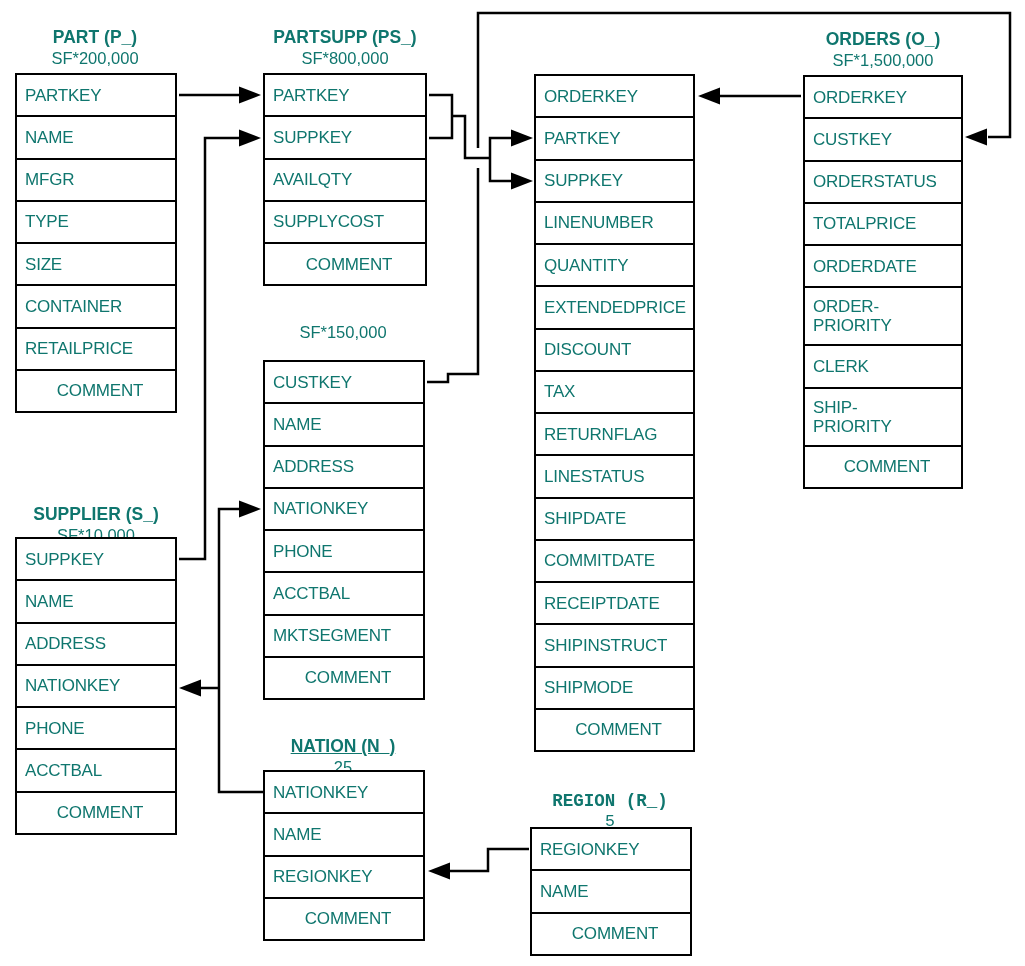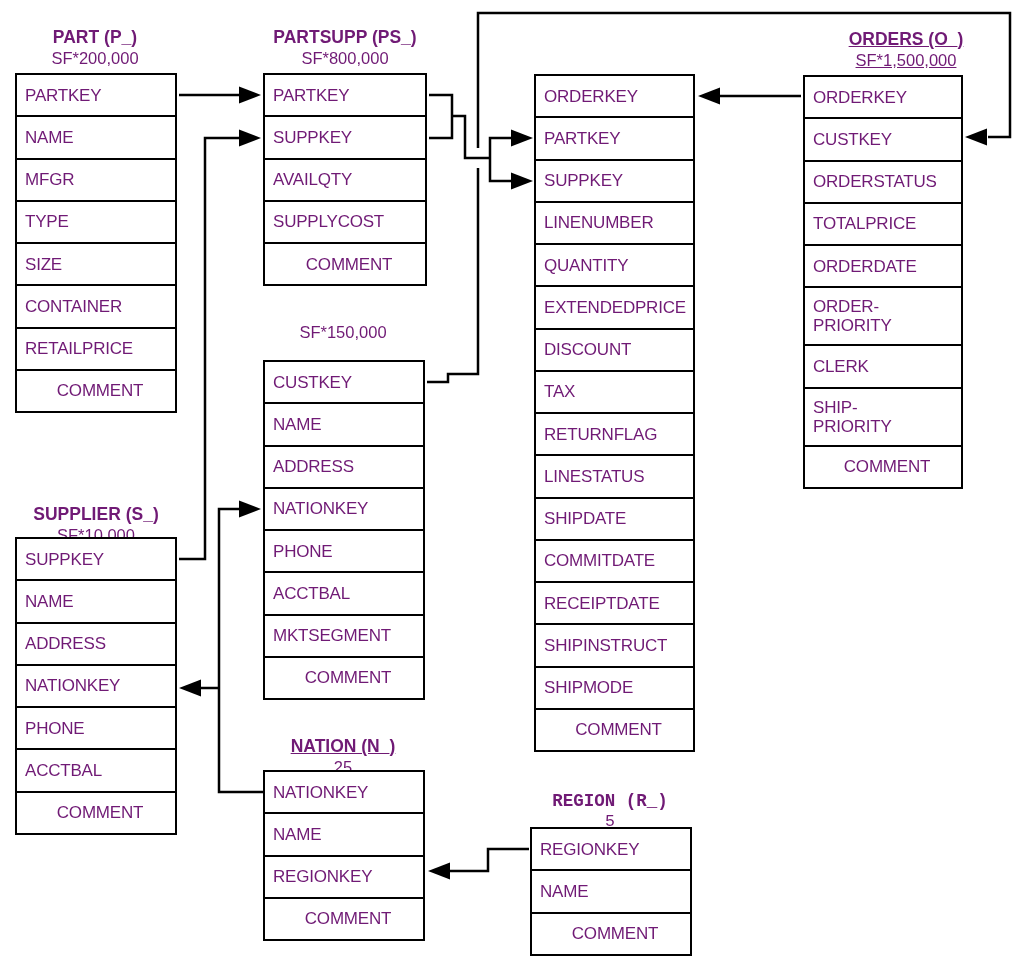--- a/index.html
+++ b/index.html
@@ -1,21 +1,21 @@
 <!DOCTYPE html>
 <html><head>
 <meta charset="utf-8">
 <style>
   html,body{margin:0;padding:0;background:#ffffff;}
   #canvas{
     position:relative;
     width:1025px;height:966px;
     background:#ffffff;
     font-family:"Liberation Sans", sans-serif;
-    color:#701a75;
+    color:#0f766e;
     overflow:hidden;
   }
   .etable-head{
     position:absolute;
     text-align:center;
     line-height:21px;
     white-space:nowrap;
   }
   .etable-title{font-weight:bold;font-size:17.5px;}
   .etable-scale{font-size:16.5px;line-height:20px;}
@@ -48,21 +48,21 @@
   #svg-overlay path{fill:none;stroke:#000;stroke-width:2.5px;}
   #svg-overlay polygon{fill:#000;stroke:none;}
 
   
   #head-part    {left:-5px;  top:27px;  width:200px;}
   #rows-part    {left:15px;  top:73px;  width:162px;}
   #head-partsupp{left:245px; top:27px;  width:200px;}
   #rows-partsupp{left:263px; top:73px;  width:164px;}
   #head-lineitem{left:514px; top:28px;  width:200px;margin-top:48px;}
   #rows-lineitem{left:534px; top:74px;  width:161px;}
-  #head-orders  {left:806px; top:29px;  width:200px;text-decoration:underline;}
+  #head-orders  {left:783px; top:29px;  width:200px;}
   #rows-orders  {left:803px; top:75px;  width:160px;}
   #head-customer{left:243px; top:322px; width:200px;}
   #rows-customer{left:263px; top:360px; width:162px;}
   #head-supplier{left:-4px;  top:504px; width:200px;}
   #rows-supplier{left:15px;  top:537px; width:162px;}
   #head-nation  {left:243px; top:736px; width:200px;text-decoration:underline;}
   #rows-nation  {left:263px; top:770px; width:162px;}
   #head-region  {left:510px; top:791px; width:200px;font-family:Liberation Mono, monospace;}
   #rows-region  {left:530px; top:827px; width:162px;}
 </style>

